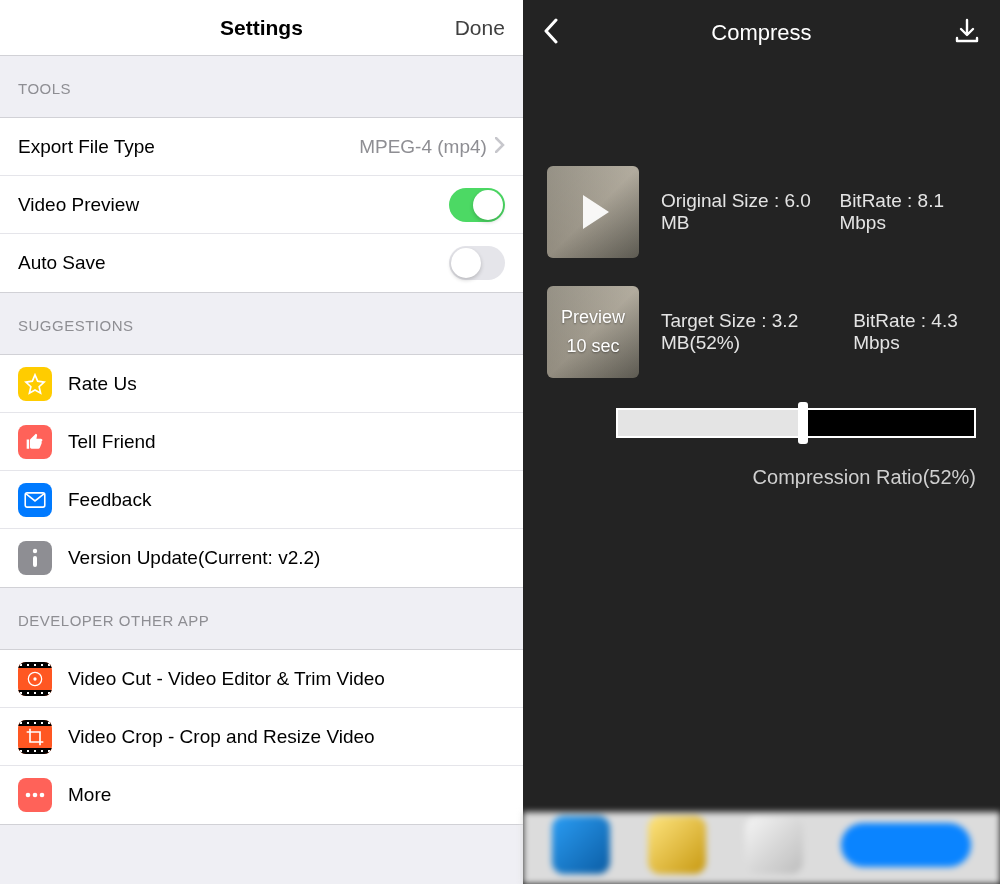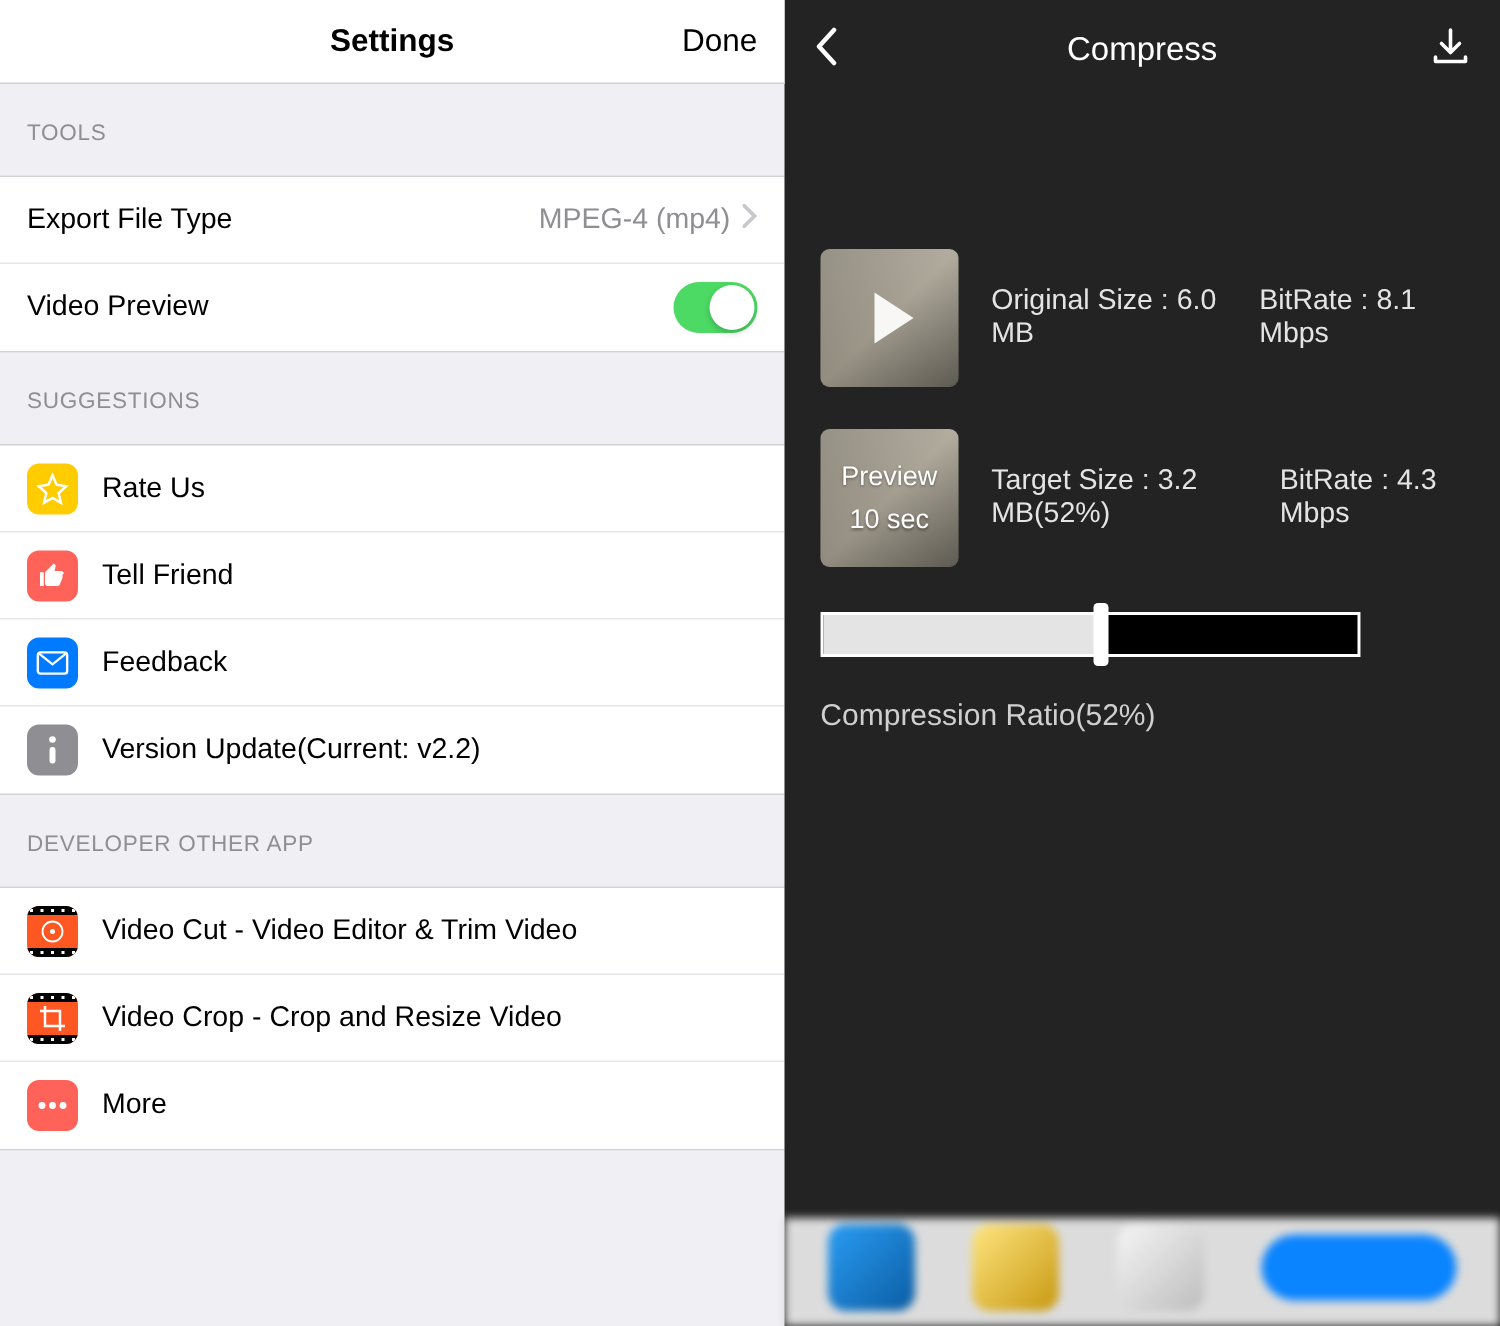--- a/index.html
+++ b/index.html
@@ -2,21 +2,21 @@
 <html><head>
   <meta charset="utf-8">
   <style>
     * { margin: 0; padding: 0; box-sizing: border-box; font-family: -apple-system, BlinkMacSystemFont, 'Segoe UI', Helvetica, Arial, sans-serif; }
     body { width: 1000px; height: 884px; display: flex; overflow: hidden; }
     
     
     .left-pane { width: 548px; height: 884px; background: #efeff4; display: flex; flex-direction: column; }
     .left-header { background: #fff; display: flex; align-items: center; justify-content: center; height: 56px; position: relative; border-bottom: 1px solid #d1d1d6; }
     .left-header-title { font-size: 21px; font-weight: 600; color: #000; }
-    .left-header-done { position: absolute; right: 18px; font-size: 21px; color: #000000; font-weight: 400; }
+    .left-header-done { position: absolute; right: 18px; font-size: 21px; color: #404040; font-weight: 400; }
     
     .section-header { padding: 24px 18px 20px 18px; font-size: 15px; color: #8e8e93; text-transform: uppercase; letter-spacing: 0.5px; }
     .section { background: #fff; border-top: 1px solid #d1d1d6; border-bottom: 1px solid #d1d1d6; }
     .row { display: flex; align-items: center; height: 58px; padding: 0 18px; border-bottom: 1px solid #e5e5ea; }
     .row:last-child { border-bottom: none; }
     .row-label { font-size: 19px; color: #000; flex: 1; }
     .row-value { font-size: 19px; color: #8e8e93; margin-right: 8px; }
     .row-icon-box { width: 34px; height: 34px; border-radius: 8px; display: flex; align-items: center; justify-content: center; margin-right: 16px; flex-shrink: 0; }
     
     .chevron-right { color: #c7c7cc; }
@@ -44,21 +44,21 @@
     
     .compress-body { padding: 100px 24px 0 24px; }
     .media-row { display: flex; align-items: center; margin-bottom: 28px; }
     .thumb { width: 92px; height: 92px; background: linear-gradient(135deg, #8a8578 0%, #aba495 50%, #6d6a60 100%); border-radius: 6px; display: flex; flex-direction: column; align-items: center; justify-content: center; flex-shrink: 0; position: relative; overflow: hidden; }
     .thumb::before { content:''; position:absolute; inset:0; background: linear-gradient(180deg, rgba(255,255,255,0.1) 0%, rgba(0,0,0,0.15) 100%); }
     .thumb-play { width: 0; height: 0; border-left: 26px solid rgba(255,255,255,0.92); border-top: 17px solid transparent; border-bottom: 17px solid transparent; margin-left:6px; z-index:1; }
     .thumb-text { color: #fff; font-size: 18px; font-weight: 500; z-index:1; text-shadow: 0 1px 2px rgba(0,0,0,0.4); }
     .media-info { margin-left: 22px; display: flex; flex-direction: row; gap: 18px; }
     .media-info span { font-size: 19px; color: #e4e4e4; }
     
-    .slider-wrap { margin-top: 30px; display: flex; flex-direction: column; align-items: flex-start; }
+    .slider-wrap { margin-top: 30px; display: flex; flex-direction: column; align-items: flex-end; }
     .slider-track { width: 360px; height: 30px; border: 2px solid #fff; background: #000; position: relative; }
     .slider-fill { position: absolute; top: 0; left: 0; height: 100%; background: #e4e4e4; }
     .slider-knob { position: absolute; top: -8px; width: 10px; height: 42px; background: #fff; border-radius: 3px; transform: translateX(-50%); }
     .slider-label { margin-top: 28px; font-size: 20px; color: #cfcfcf; }
     
     .bottom-bar { margin-top: auto; height: 72px; display: flex; align-items: center; justify-content: space-around; padding: 0 10px 6px 10px; filter: blur(3px); background: #dcdcdc; }
     .ad-box { width: 58px; height: 58px; border-radius: 12px; }
   </style>
 </head>
 <body>
@@ -76,20 +76,26 @@
       <span class="row-value">MPEG-4 (mp4)</span>
       <span class="chevron-right">
         <svg width="10" height="16" viewBox="0 0 10 16">
             <path d="M1 1 L8 8 L1 15" stroke="#c7c7cc" stroke-width="2.5" fill="none" stroke-linecap="round"></path>
           </svg>
       </span>
     </div>
     <div class="row">
       <span class="row-label">Video Preview</span>
       <div class="switch switch-on">
+          <div class="switch-knob"></div>
+        </div>
+    </div>
+    <div class="row">
+      <span class="row-label">Auto Save</span>
+      <div class="switch switch-off">
           <div class="switch-knob"></div>
         </div>
     </div>
   </div>
 
   <div class="section-header">SUGGESTIONS</div>
   <div class="section">
     <div class="row">
       <div class="row-icon-box icon-yellow">
         <svg width="22" height="22" viewBox="0 0 24 24">

